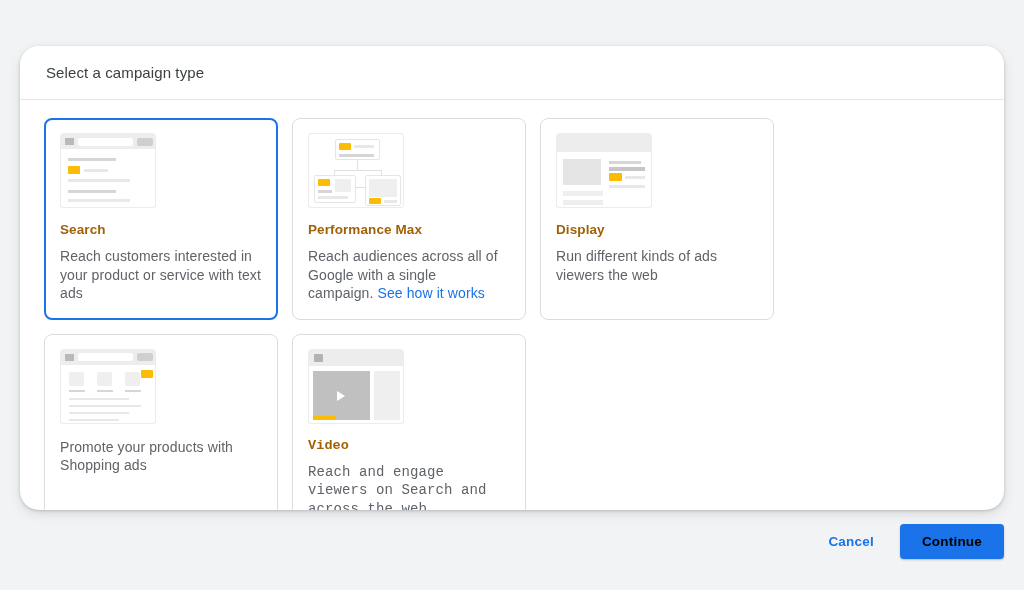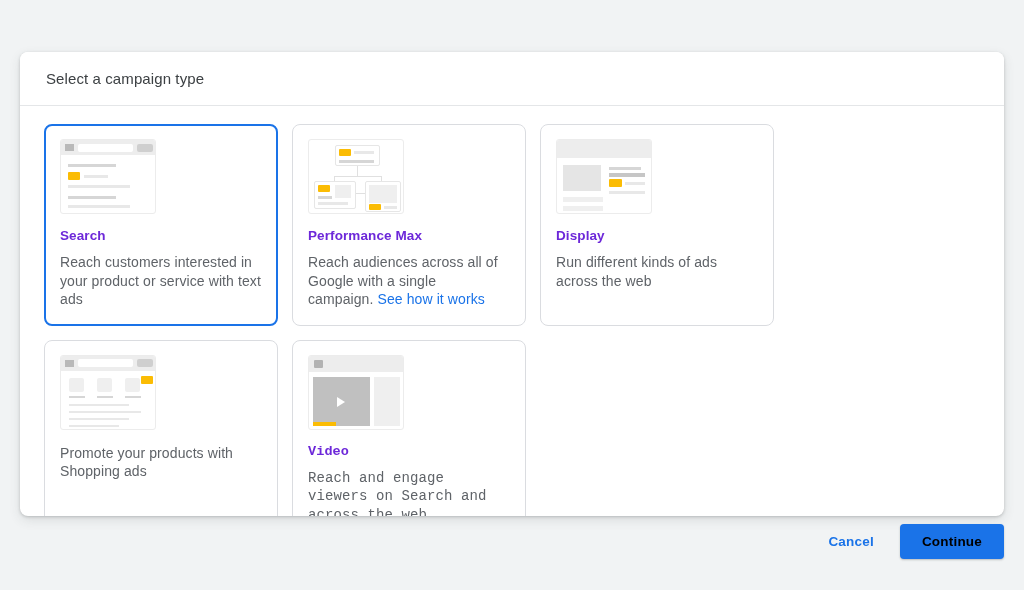--- a/index.html
+++ b/index.html
@@ -17,25 +17,25 @@
     position: relative;
     width: 1024px;
     height: 590px;
     background: #f1f3f4;
   }
 
   
   .dialog {
     position: absolute;
     left: 20px;
-    top: 52px;
+    top: 46px;
     width: 984px;
     height: 464px;
     background: #ffffff;
-    border-radius: 8px;
+    border-radius: 19px;
     box-shadow: 0 1px 3px rgba(60,64,67,.25), 0 4px 12px rgba(60,64,67,.12);
     overflow: hidden;
   }
 
   .dialog-header {
     height: 54px;
     display: flex;
     align-items: center;
     padding: 0 26px;
     border-bottom: 1px solid #e4e6e8;
@@ -75,21 +75,21 @@
 
   .card-thumb {
     width: 96px;
     height: 75px;
     margin-bottom: 14px;
     position: relative;
   }
 
   .card-name {
     font-size: 13.5px;
-    color: #6d28d9;
+    color: #a16207;
     font-weight: bold;
     letter-spacing: .1px;
     margin-bottom: 10px;
   }
   .card-desc {
     font-size: 14px;
     line-height: 1.33;
     color: #5f6368;
     letter-spacing: .1px;
   }
@@ -243,21 +243,21 @@
               <div class="m-line d" style="left:52px;top:27px;width:32px;height:3px;"></div>
               <div class="m-line d" style="left:52px;top:33px;width:36px;height:4px;background:#c6c6c6;"></div>
               <div class="m-rect yellow" style="left:52px;top:39px;width:13px;height:8px;border-radius:1px;"></div>
               <div class="m-line" style="left:68px;top:42px;width:20px;height:2.5px;"></div>
               <div class="m-line" style="left:52px;top:51px;width:36px;height:2.5px;"></div>
               <div class="m-rect light" style="left:6px;top:57px;width:40px;height:5px;"></div>
               <div class="m-rect light" style="left:6px;top:66px;width:40px;height:5px;"></div>
             </div>
           </div>
           <div class="card-name">Display</div>
-          <div class="card-desc"><span>Run different kinds of ads across the web</span></div>
+          <div class="card-desc"><span>Run different kinds of ads viewers the web</span></div>
         </div>
 
         <div class="card">
           <div class="card-thumb">
             <div class="mock">
               <div class="mock-bar"></div>
               <div class="m-rect" style="left:4px;top:4px;width:9px;height:7px;background:#b9b9b9;"></div>
               <div class="m-rect white" style="left:17px;top:3.5px;width:55px;height:8px;border-radius:2px;"></div>
               <div class="m-rect" style="left:76px;top:3.5px;width:16px;height:8px;background:#cfcfcf;border-radius:2px;"></div>
               <div class="m-rect light" style="left:8px;top:22px;width:15px;height:14px;border-radius:2px;"></div>

